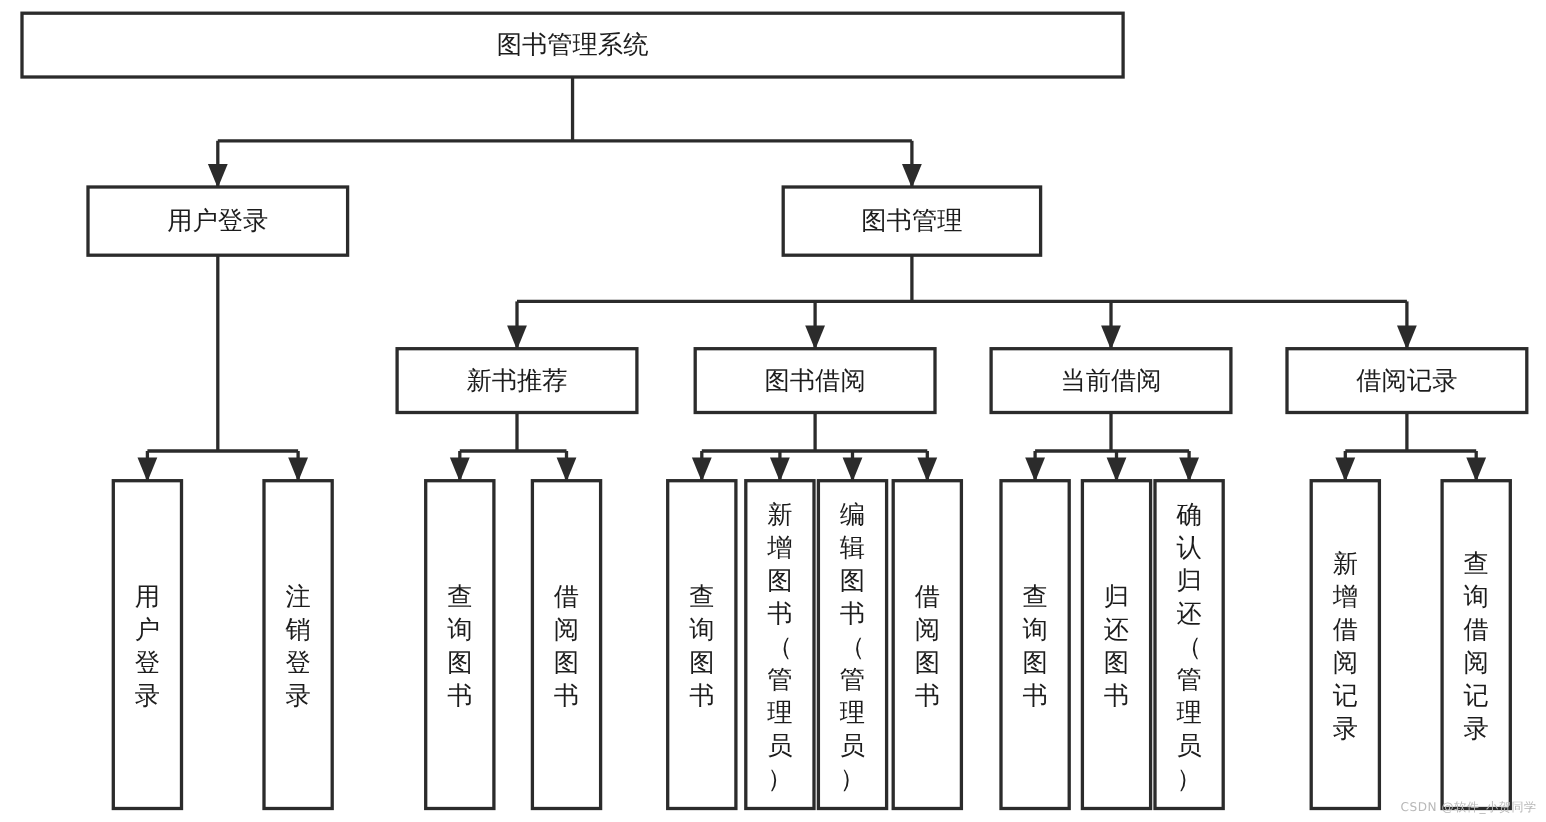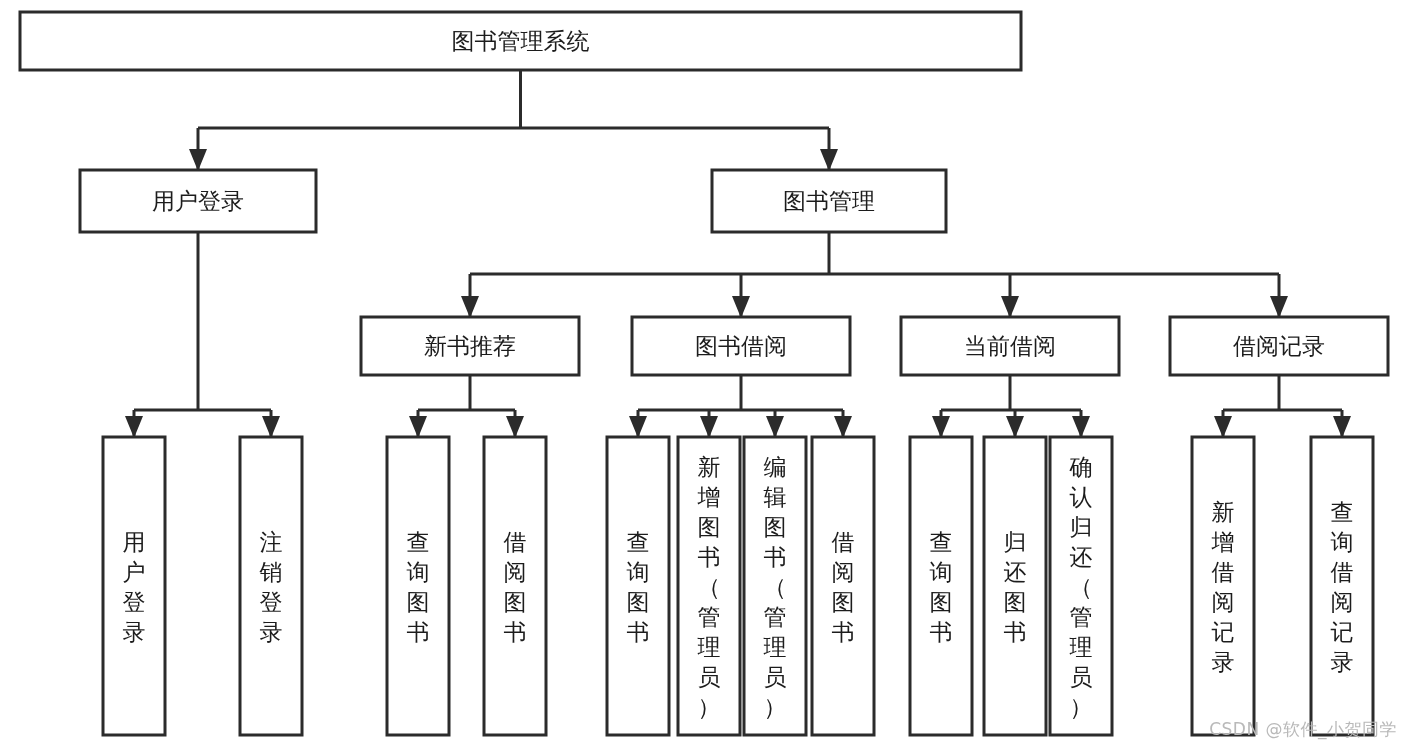--- a/index.html
+++ b/index.html
@@ -53,21 +53,21 @@
     font-family: "DejaVu Sans", "Liberation Sans", sans-serif;
     font-size: 23px;
     fill: #1c1c1c;
     text-anchor: middle;
   }
   .watermark {
     position: absolute;
     right: 8px;
     bottom: 6px;
     font-family: "DejaVu Sans", "Liberation Sans", sans-serif;
-    font-size: 17px;
+    font-size: 11px;
     color: #b9b9b9;
     white-space: nowrap;
     letter-spacing: 0.5px;
     pointer-events: none;
   }
 </style>
 </head>
 <body>
 
 <div id="diagram-root">

